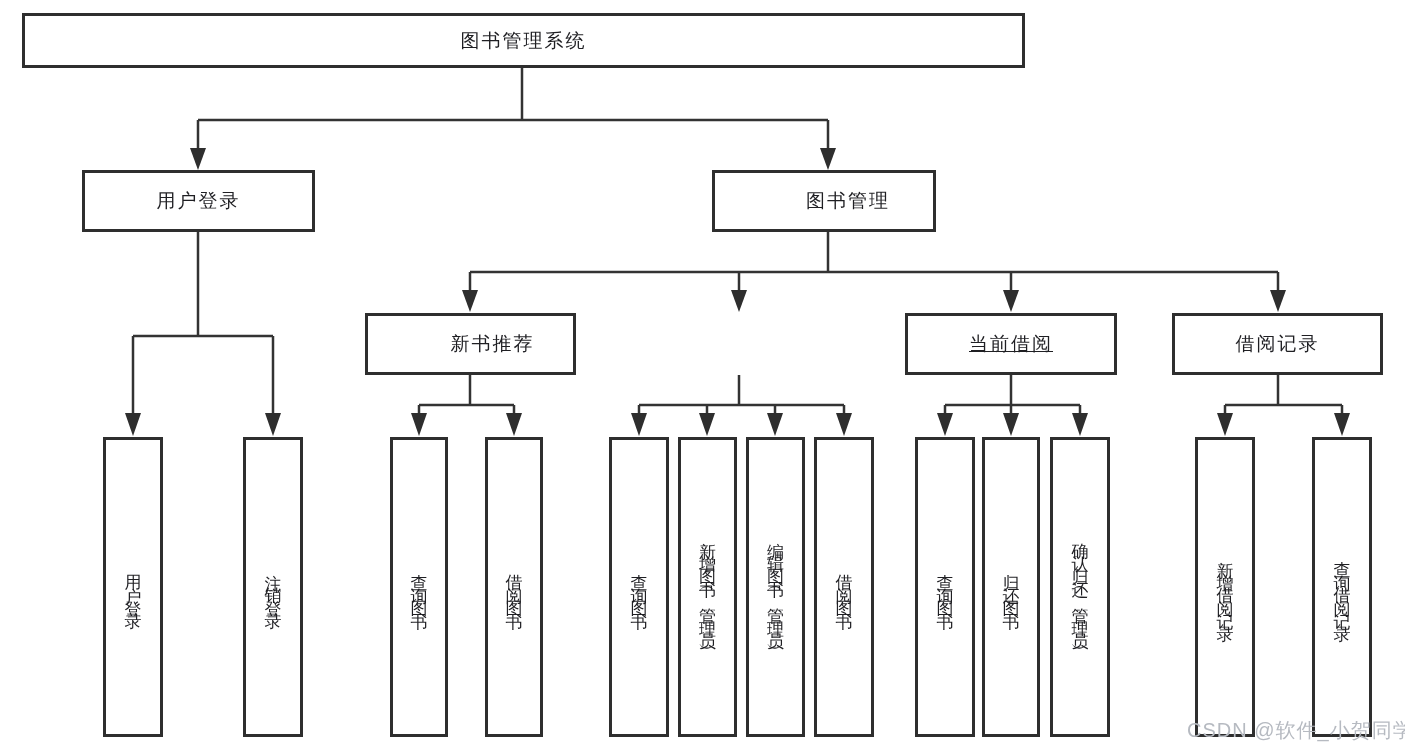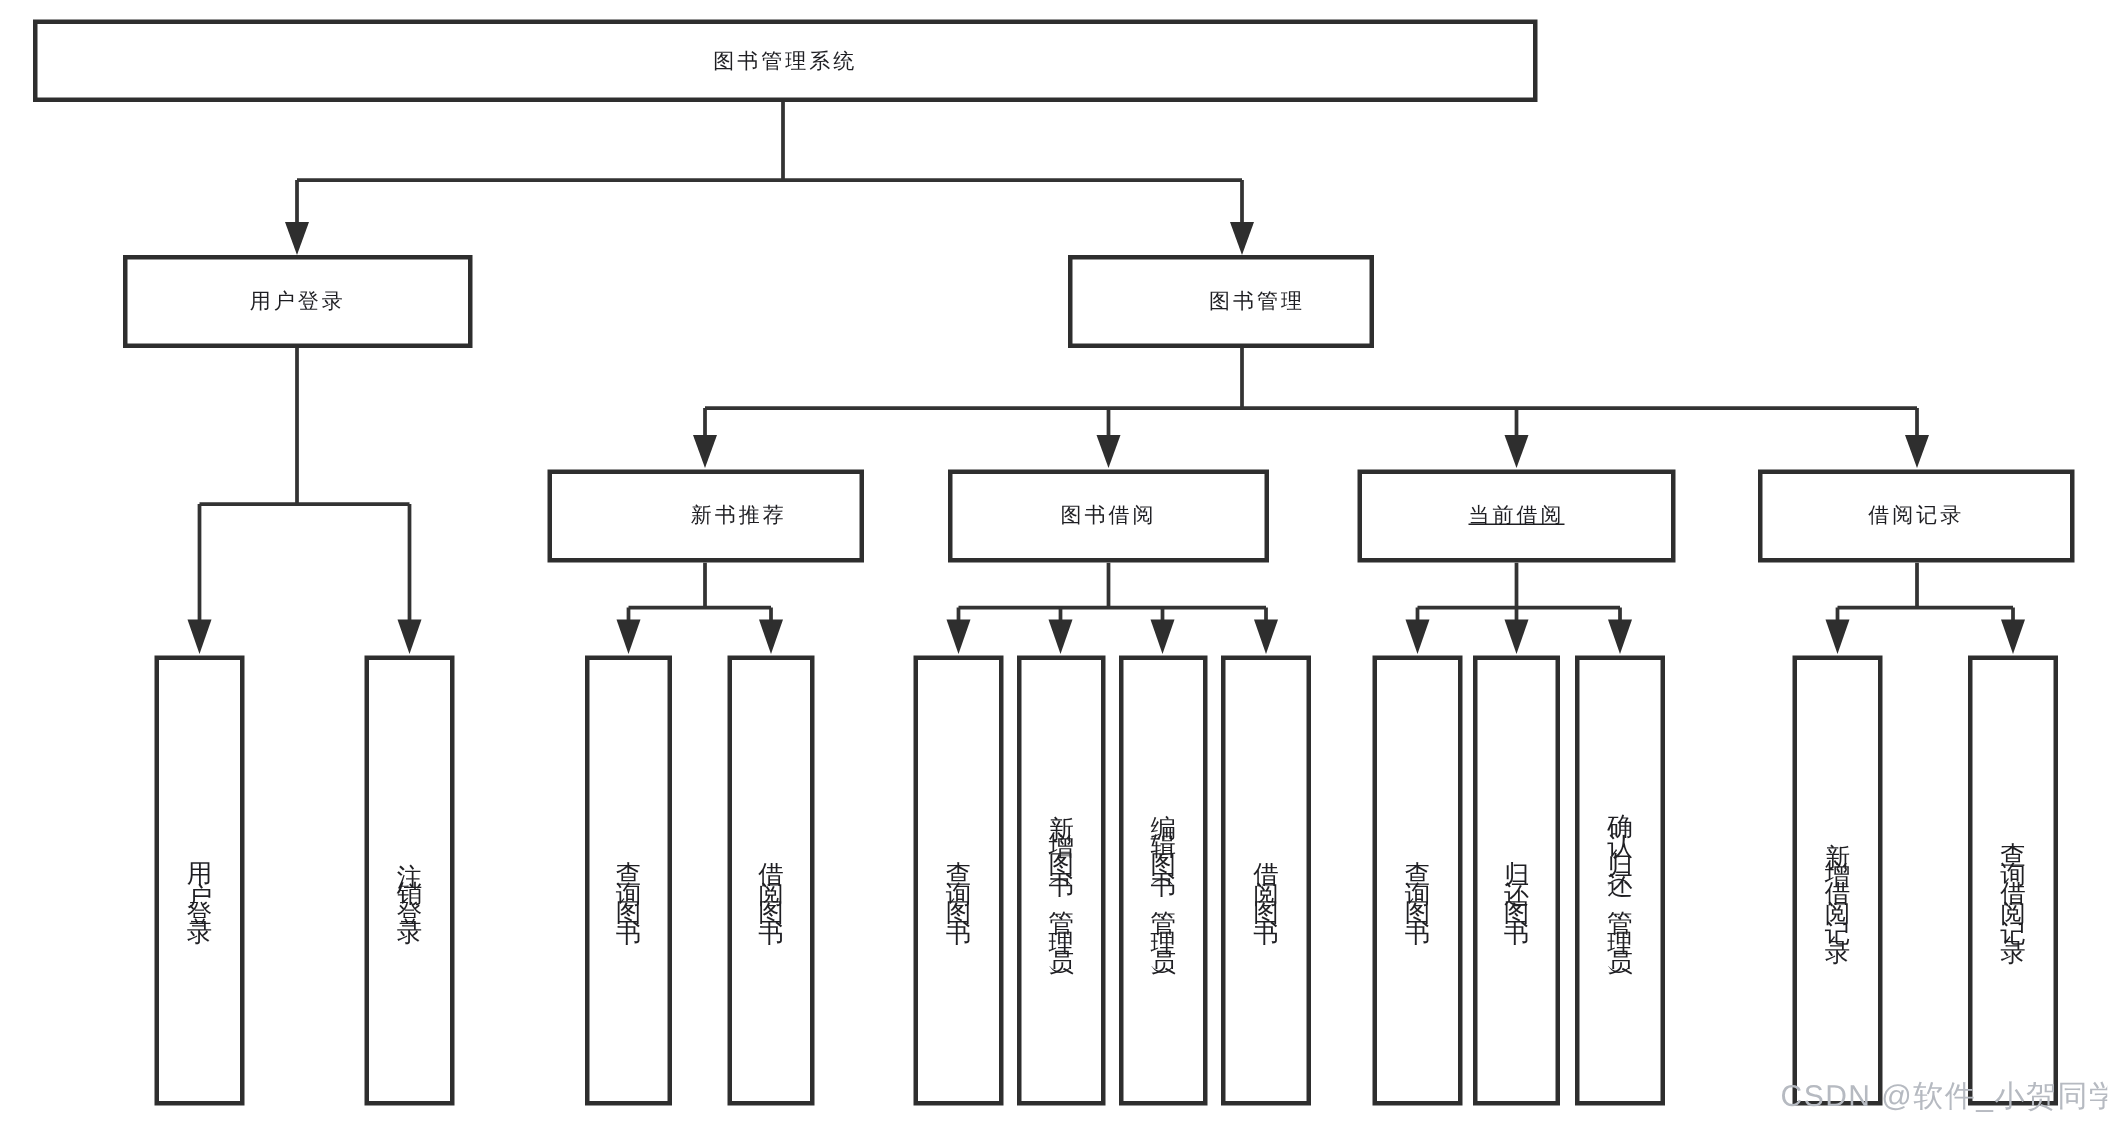--- a/index.html
+++ b/index.html
@@ -5,29 +5,29 @@
   html,body{margin:0;padding:0;background:#ffffff;}
   #stage{
     position:relative;width:1405px;height:747px;background:#ffffff;overflow:hidden;
     font-family:"Liberation Sans","DejaVu Sans",sans-serif;color:#1f1f23;
   }
   #wires{position:absolute;left:0;top:0;width:1405px;height:747px;pointer-events:none;}
   .box{
     position:absolute;box-sizing:border-box;border:3px solid #2e2e2e;background:#ffffff;
     display:flex;align-items:center;justify-content:center;text-align:center;
   }
-  .h-label{font-size:14px;letter-spacing:2px;white-space:nowrap;}
+  .h-label{font-size:19px;letter-spacing:2px;white-space:nowrap;}
   .v-box span{
     writing-mode:vertical-rl;text-orientation:mixed;
     font-size:17px;letter-spacing:13px;line-height:1;white-space:nowrap;
   }
   
   .n-root{left:22px;top:13px;width:1003px;height:55px;}
   .n-login{left:82px;top:170px;width:233px;height:62px;}
-  .n-manage{left:712px;top:170px;width:204px;height:62px;padding-left:48px;}
+  .n-manage{left:712px;top:170px;width:224px;height:62px;padding-left:48px;}
   .n-recommend{left:365px;top:313px;width:211px;height:62px;padding-left:44px;}
   .n-borrowing{left:632px;top:313px;width:214px;height:62px;}
   .n-current{left:905px;top:313px;width:212px;height:62px;text-decoration:underline;}
   .n-records{left:1172px;top:313px;width:211px;height:62px;}
   .lf{top:437px;height:300px;}
   .lf-login{left:103px;width:60px;}
   .lf-logout{left:243px;width:60px;}
   .lf-qr{left:390px;width:58px;}
   .lf-br{left:485px;width:58px;}
   .lf-qb{left:609px;width:60px;}
@@ -122,23 +122,20 @@
   <div class="box n-login">
     <span class="h-label">用户登录</span>
   </div>
   <div class="box n-manage">
     <span class="h-label">图书管理</span>
   </div>
 
   <div class="box n-recommend">
     <span class="h-label">新书推荐</span>
   </div>
-  <div class="box n-borrowing">
-    <span class="h-label">图书借阅</span>
-  </div>
   <div class="box n-current">
     <span class="h-label">当前借阅</span>
   </div>
   <div class="box n-records">
     <span class="h-label">借阅记录</span>
   </div>
 
   <div class="box v-box lf lf-login">
     <span>用户登录</span>
   </div>

